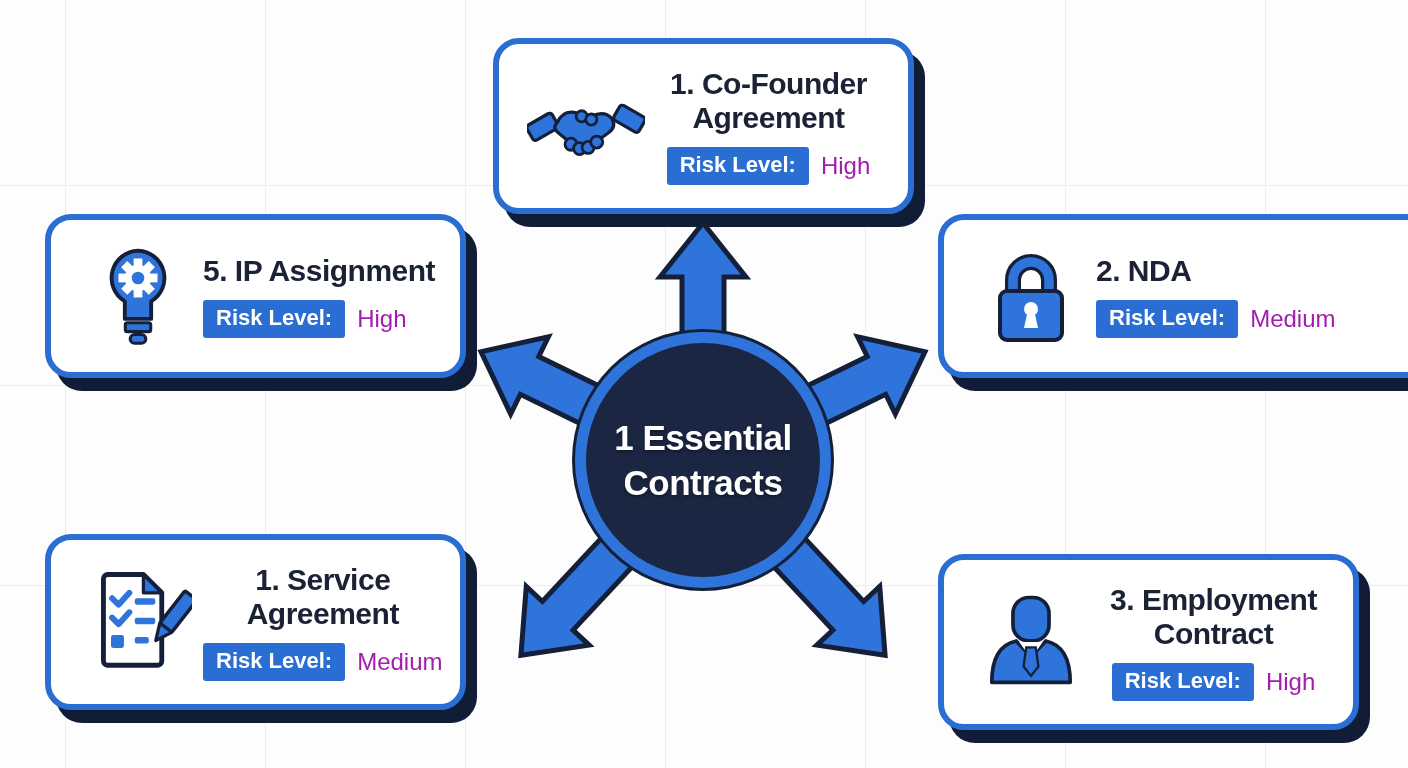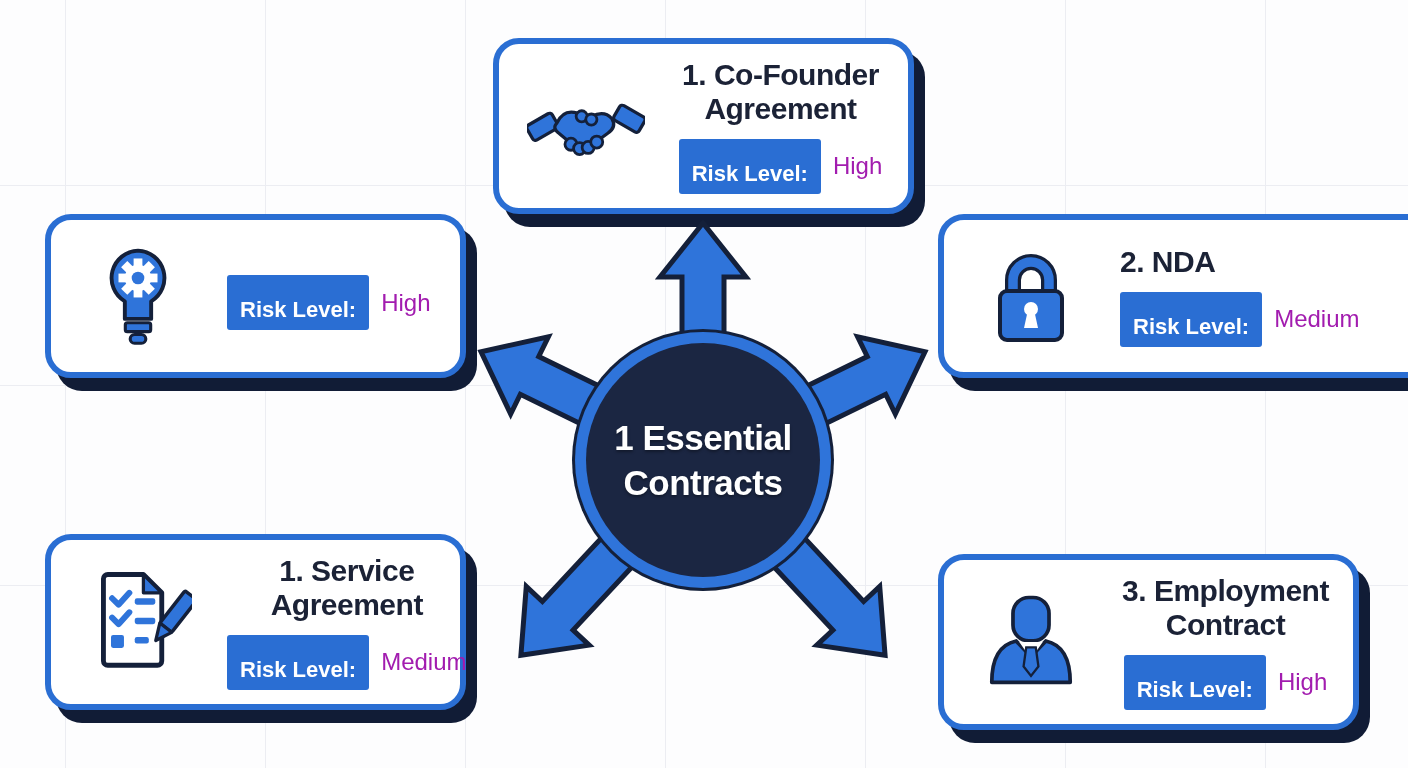--- a/index.html
+++ b/index.html
@@ -20,21 +20,21 @@
   
   .card {
     position: absolute;
     box-sizing: border-box;
     background: #ffffff;
     border: 6px solid #2a6ed3;
     border-radius: 26px;
     box-shadow: 11px 13px 0 #111c36;
     display: flex;
     align-items: center;
-    gap: 28px;
+    gap: 4px;
     padding: 8px 22px 8px 26px;
   }
   .card-1 { left: 493px; top: 38px;  width: 421px; height: 176px; }
   .card-2 { left: 938px; top: 214px; width: 495px; height: 164px; }
   .card-3 { left: 938px; top: 534px; width: 421px; height: 176px; margin-top: 20px; }
   .card-4 { left: 45px;  top: 534px; width: 421px; height: 176px; }
   .card-5 { left: 45px;  top: 214px; width: 421px; height: 164px; }
 
   .icon-box {
     width: 122px;
@@ -56,21 +56,21 @@
     line-height: 1.13;
     letter-spacing: -0.5px;
     white-space: pre-line;
   }
   .risk-row { display: flex; align-items: center; gap: 12px; margin-top: 13px; }
   .risk-chip {
     background: #2a6ed3;
     color: #ffffff;
     font-weight: bold;
     font-size: 22px;
-    padding: 22px 13px 7px;
+    padding: 5px 13px 7px;
     border-radius: 3px;
     white-space: nowrap;
   }
   .risk-value { color: #a21caf; font-weight: normal; font-size: 24px; }
 
   
   .hub-svg { position: absolute; left: 443px; top: 220px; width: 520px; height: 480px; }
   .hub-label {
     position: absolute;
     left: 553px; top: 398px; width: 300px; height: 124px;
@@ -197,20 +197,21 @@
             <rect x="-4.5" y="-20" width="9" height="40" transform="rotate(135)"></rect>
           </g>
           <circle r="13.5" fill="#ffffff"></circle>
           <circle r="6.5" fill="#2f74da"></circle>
         </g>
         <rect x="27" y="85" width="26" height="9" rx="2" fill="#2f74da" stroke="#14203a" stroke-width="3.2"></rect>
         <rect x="32" y="97" width="16" height="9" rx="4.5" fill="#2f74da" stroke="#14203a" stroke-width="3.2"></rect>
       </svg>
     </div>
     <div class="card-body">
+      <div class="card-title">5. IP Assignment</div>
       <div class="risk-row">
         <span class="risk-chip">Risk Level:</span>
         <span class="risk-value">High</span>
       </div>
     </div>
   </div>
 
   <svg class="hub-svg" viewBox="0 0 520 480">
     <g fill="#2f74da" stroke="#14203a" stroke-width="5" stroke-linejoin="miter">
       <path d="M -21 -110 L -21 -183 L -43 -183 L 0 -237 L 43 -183 L 21 -183 L 21 -110 Z" transform="translate(260,240)"></path>

